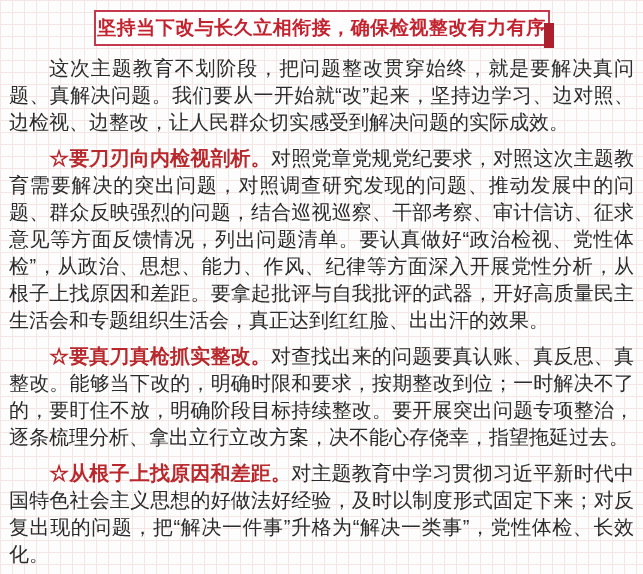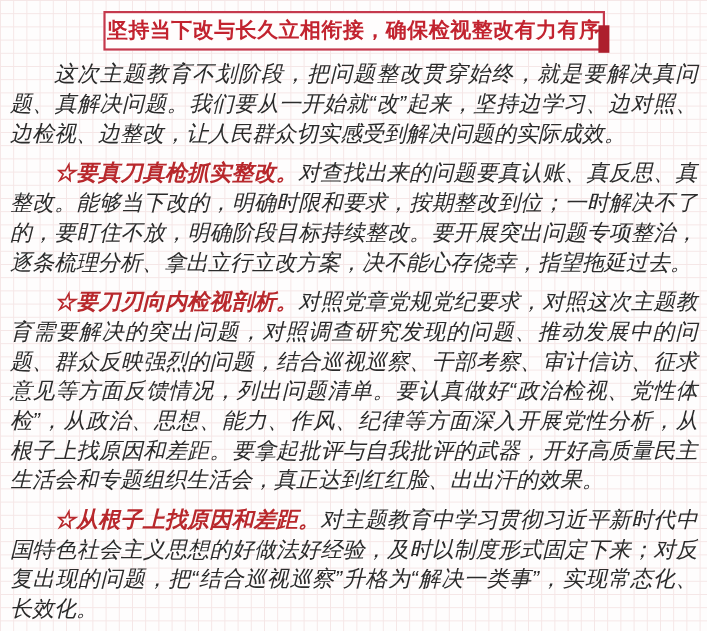--- a/index.html
+++ b/index.html
@@ -51,21 +51,20 @@
     width:10px;
     height:25px;
     background:var(--c-accent);
   }
   .content{
     padding:9px 9px 0;
     color:var(--c-body);
     font-size:20px;
     line-height:27px;
     text-align:justify;
-    font-style:italic;
   }
   .content p{
     margin:0 0 9px;
     text-indent:2em;
   }
   .lead{
     color:var(--c-lead);
     font-weight:bold;
   }
 </style>
@@ -76,20 +75,20 @@
 
   <div class="title-box">
     <span class="title-text">坚持当下改与长久立相衔接，确保检视整改有力有序</span>
     <span class="title-accent"></span>
   </div>
 
   <div class="content">
 
     <p><span class="lead"></span><span>这次主题教育不划阶段，把问题整改贯穿始终，就是要解决真问题、真解决问题。我们要从一开始就“改”起来，坚持边学习、边对照、边检视、边整改，让人民群众切实感受到解决问题的实际成效。</span></p>
 
+    <p><span class="lead">☆要刀刃向内检视剖析。</span><span>对照党章党规党纪要求，对照这次主题教育需要解决的突出问题，对照调查研究发现的问题、推动发展中的问题、群众反映强烈的问题，结合巡视巡察、干部考察、审计信访、征求意见等方面反馈情况，列出问题清单。要认真做好“政治检视、党性体检”，从政治、思想、能力、作风、纪律等方面深入开展党性分析，从根子上找原因和差距。要拿起批评与自我批评的武器，开好高质量民主生活会和专题组织生活会，真正达到红红脸、出出汗的效果。</span></p>
+
     <p><span class="lead">☆要真刀真枪抓实整改。</span><span>对查找出来的问题要真认账、真反思、真整改。能够当下改的，明确时限和要求，按期整改到位；一时解决不了的，要盯住不放，明确阶段目标持续整改。要开展突出问题专项整治，逐条梳理分析、拿出立行立改方案，决不能心存侥幸，指望拖延过去。</span></p>
 
-    <p><span class="lead">☆要刀刃向内检视剖析。</span><span>对照党章党规党纪要求，对照这次主题教育需要解决的突出问题，对照调查研究发现的问题、推动发展中的问题、群众反映强烈的问题，结合巡视巡察、干部考察、审计信访、征求意见等方面反馈情况，列出问题清单。要认真做好“政治检视、党性体检”，从政治、思想、能力、作风、纪律等方面深入开展党性分析，从根子上找原因和差距。要拿起批评与自我批评的武器，开好高质量民主生活会和专题组织生活会，真正达到红红脸、出出汗的效果。</span></p>
-
-    <p><span class="lead">☆从根子上找原因和差距。</span><span>对主题教育中学习贯彻习近平新时代中国特色社会主义思想的好做法好经验，及时以制度形式固定下来；对反复出现的问题，把“结合巡视巡察”升格为“解决一类事”，实现常态化、长效化。</span></p>
+    <p><span class="lead">☆从根子上找原因和差距。</span><span>对主题教育中学习贯彻习近平新时代中国特色社会主义思想的好做法好经验，及时以制度形式固定下来；对反复出现的问题，把“解决一件事”升格为“解决一类事”，党性体检、长效化。</span></p>
 
   </div>
 </div>
 
 </body></html>

